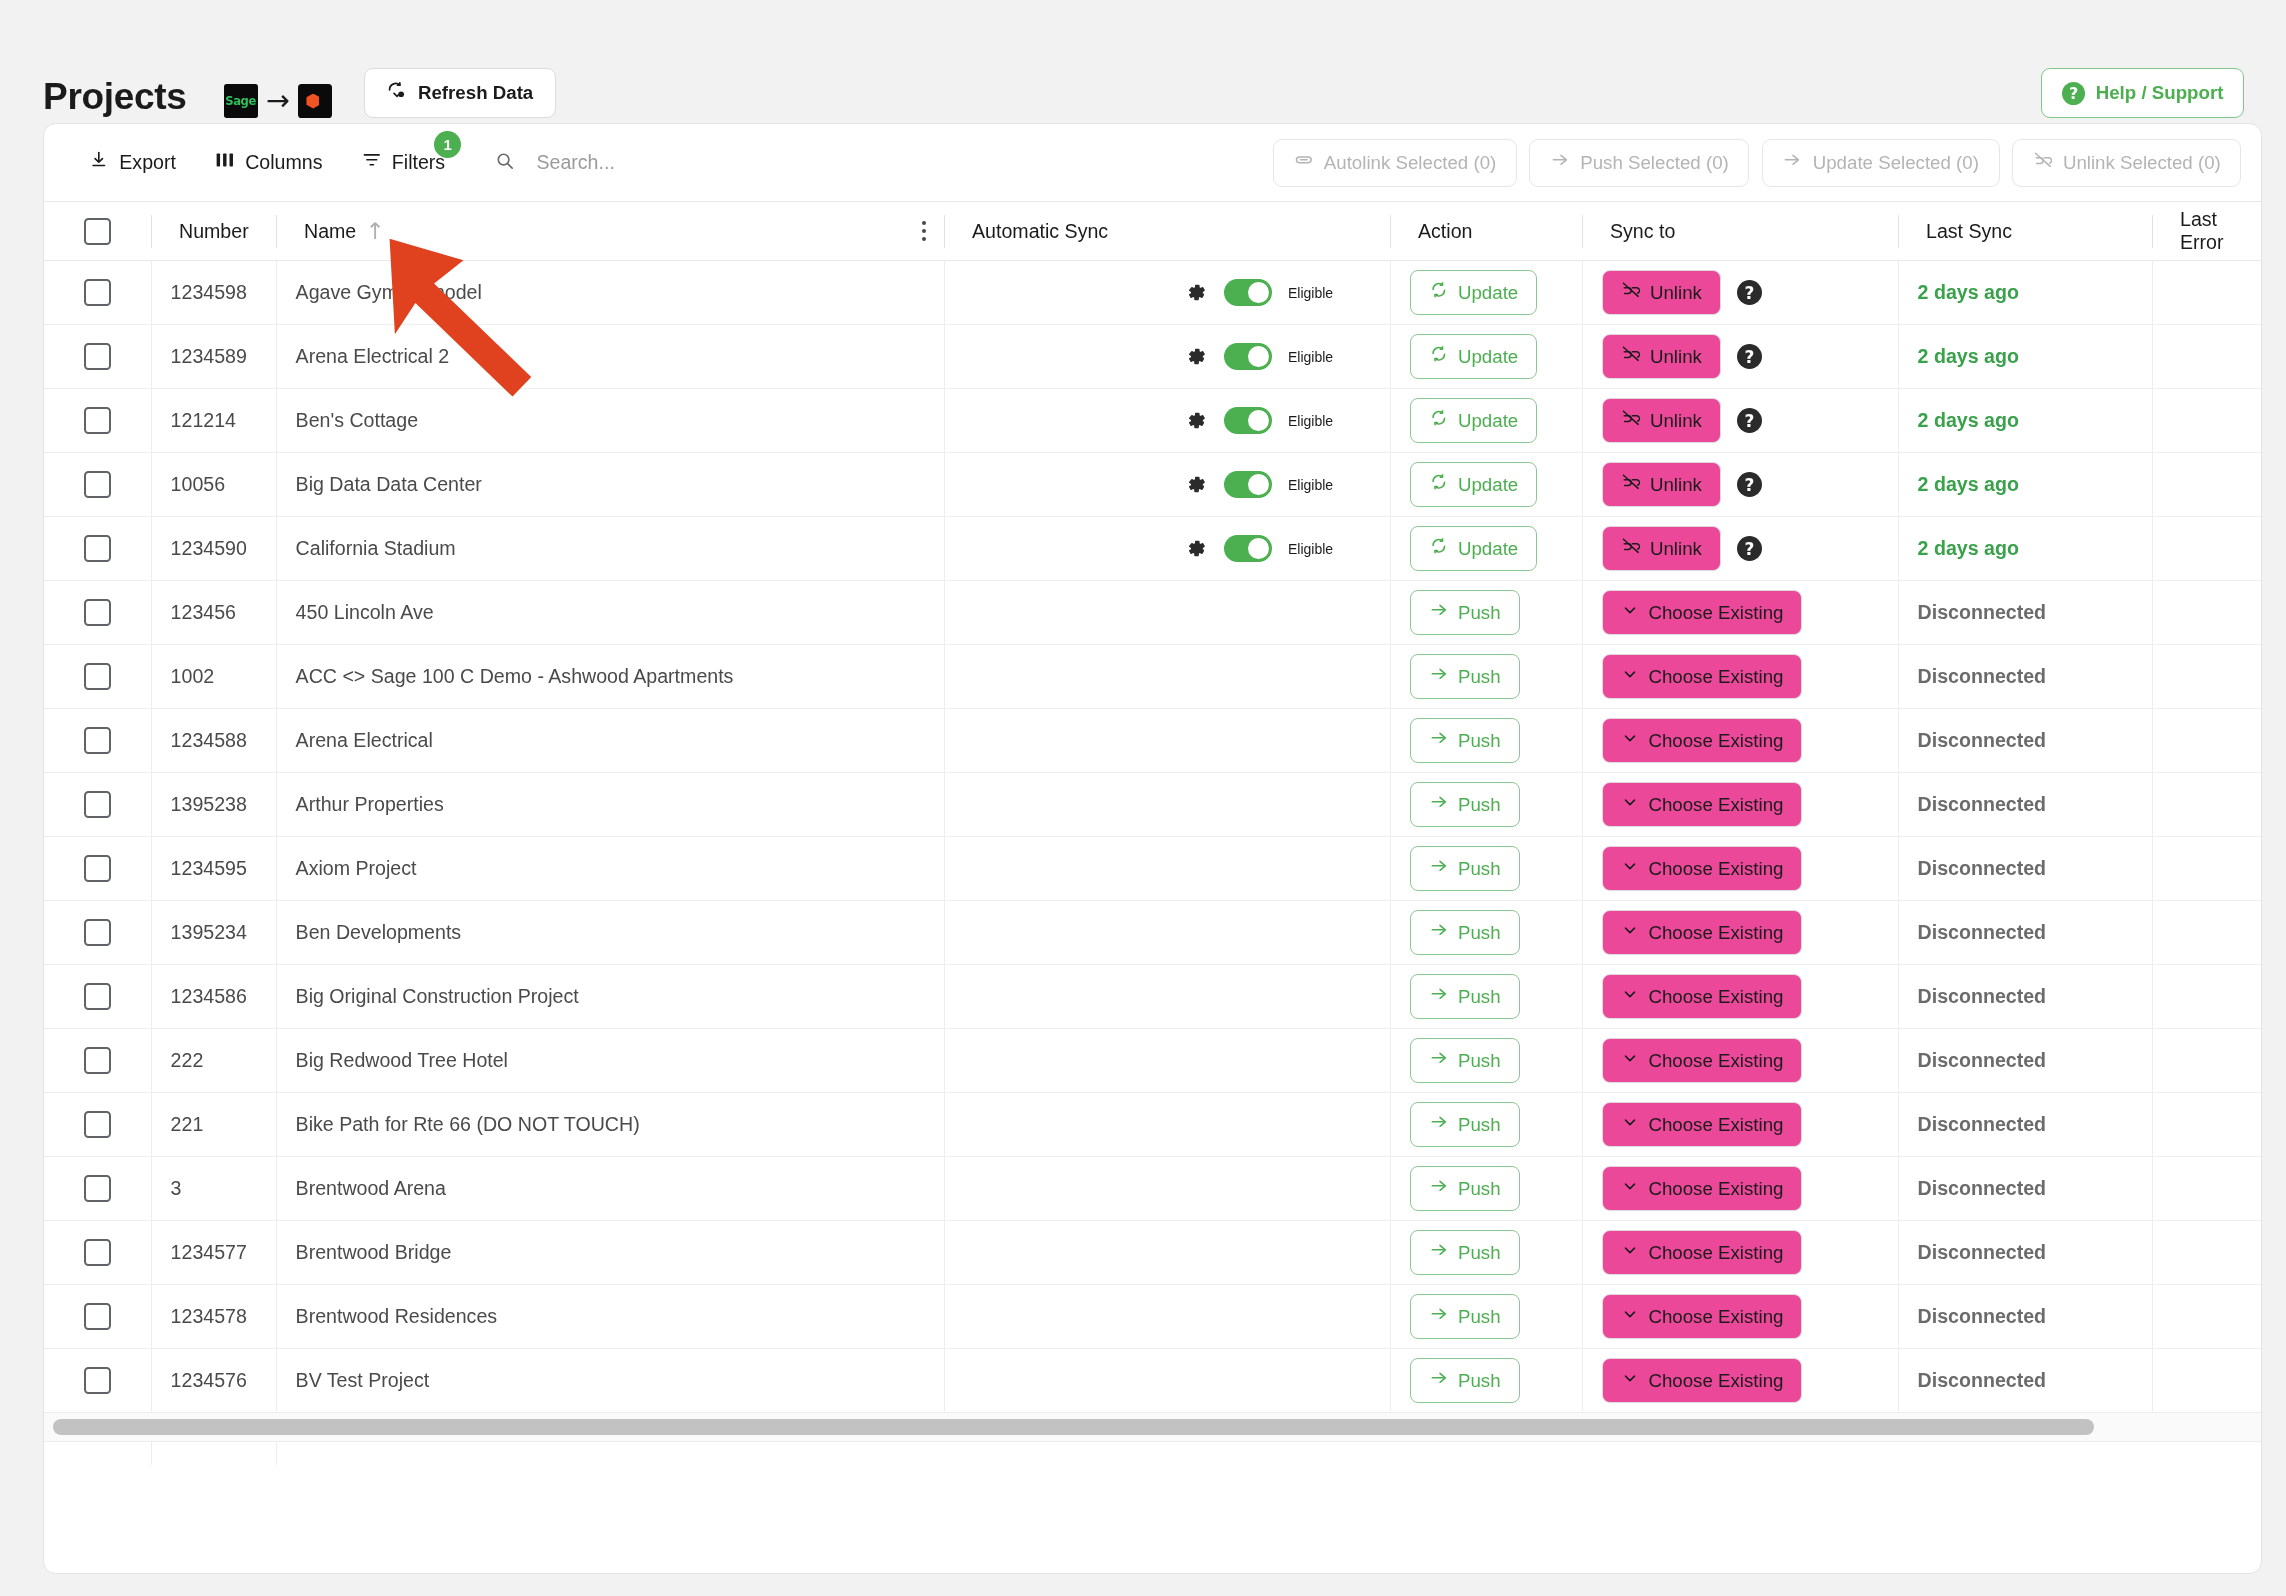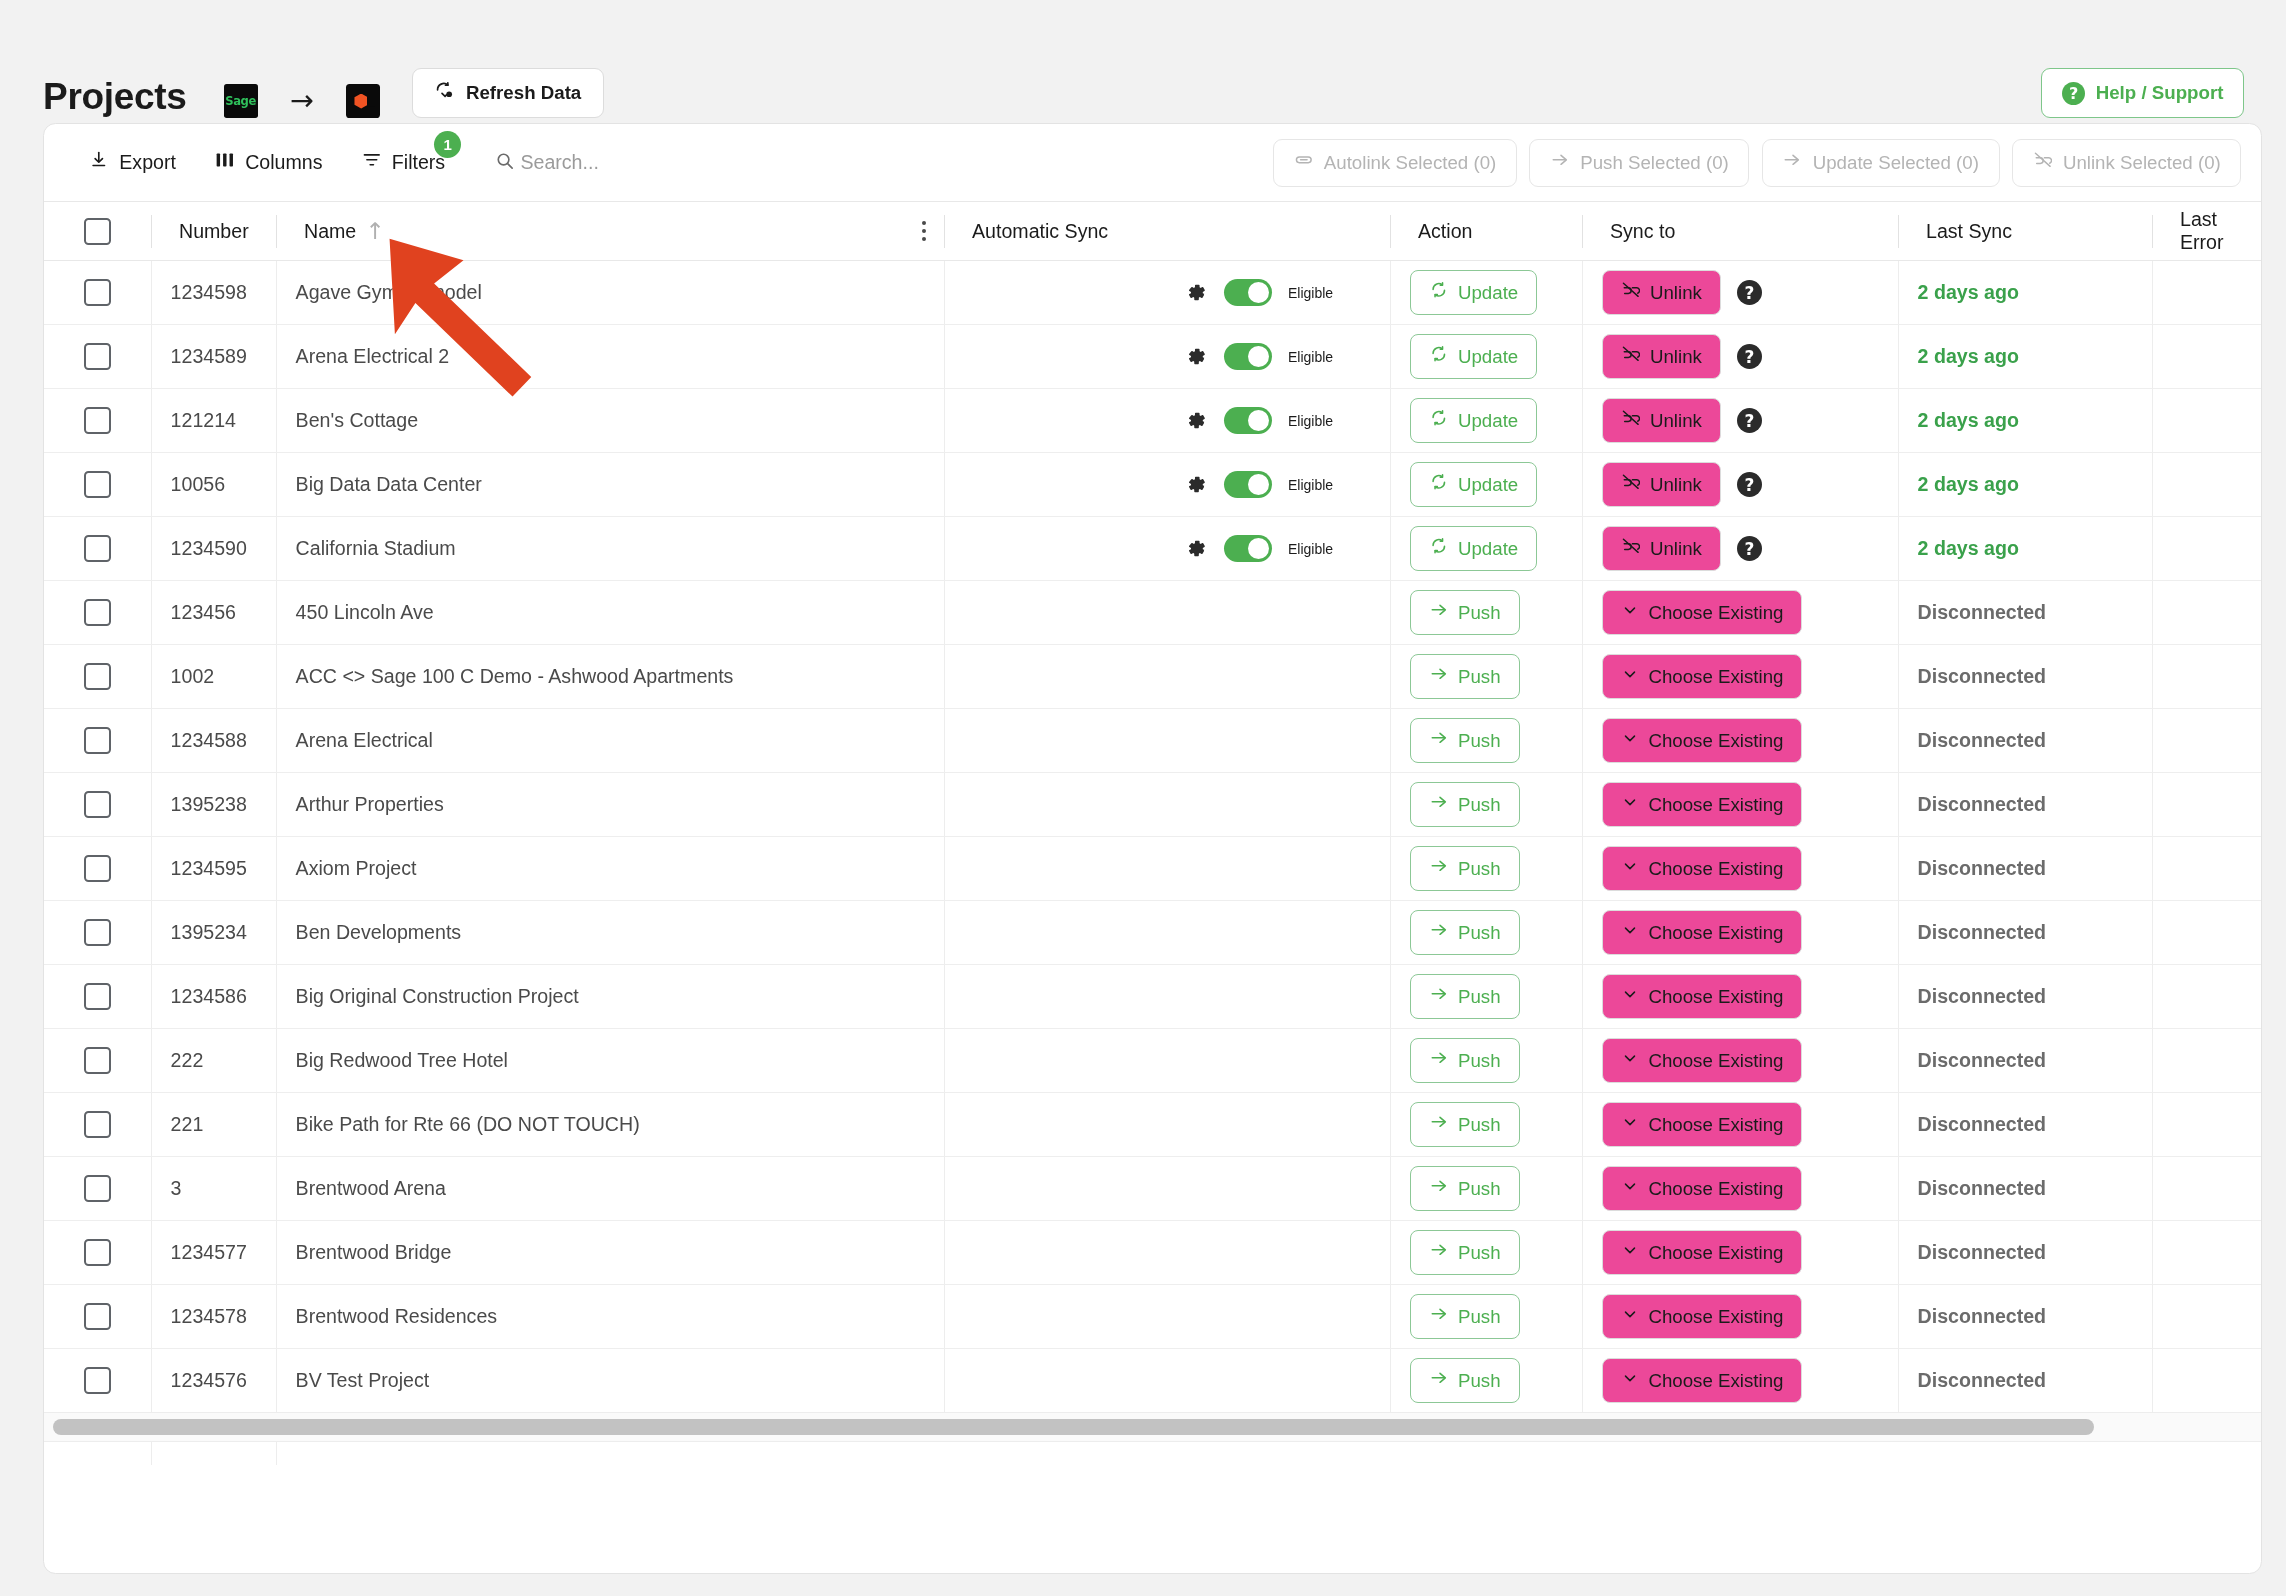--- a/index.html
+++ b/index.html
@@ -21,21 +21,21 @@
   }
   .page-title {
     font-size: 37px;
     font-weight: 700;
     color: #1b1b1b;
     letter-spacing: -0.3px;
   }
   .logo-group {
     display: flex;
     align-items: center;
-    gap: 32px;
+    gap: 8px;
     margin-left: 37px;
   }
   .sage-logo {
     width: 34px; height: 34px;
     background: #0a0a0a;
     border-radius: 2.7px;
     display: flex; align-items: center; justify-content: center;
   }
   .sage-logo span {
     color: #2fbf5b;
@@ -142,21 +142,21 @@
     top: -19.6px; right: -16px;
     min-width: 27px; height: 27px;
     border-radius: 13.4px;
     background: #4caf50;
     color: #fff;
     font-size: 15px; font-weight: 600;
     display: flex; align-items: center; justify-content: center;
     padding: 0 7.1px;
   }
   .search-wrap {
-    display: flex; align-items: center; gap: 6px;
+    display: flex; align-items: center; gap: 22px;
     margin-left: 10.7px;
   }
   .search-input {
     border: none; outline: none;
     font-size: 19.6px;
     color: #1b1b1b;
     font-family: "Liberation Sans", sans-serif;
     width: 267px;
     background: transparent;
   }

